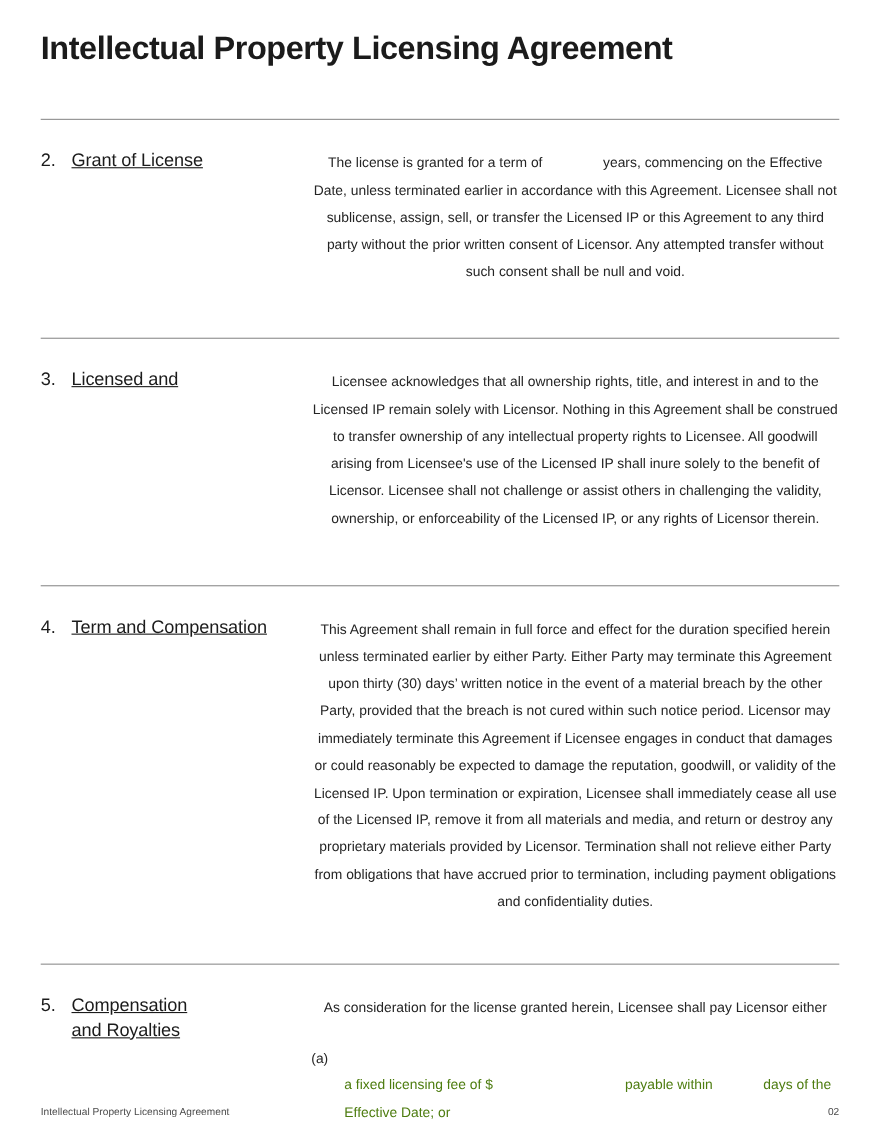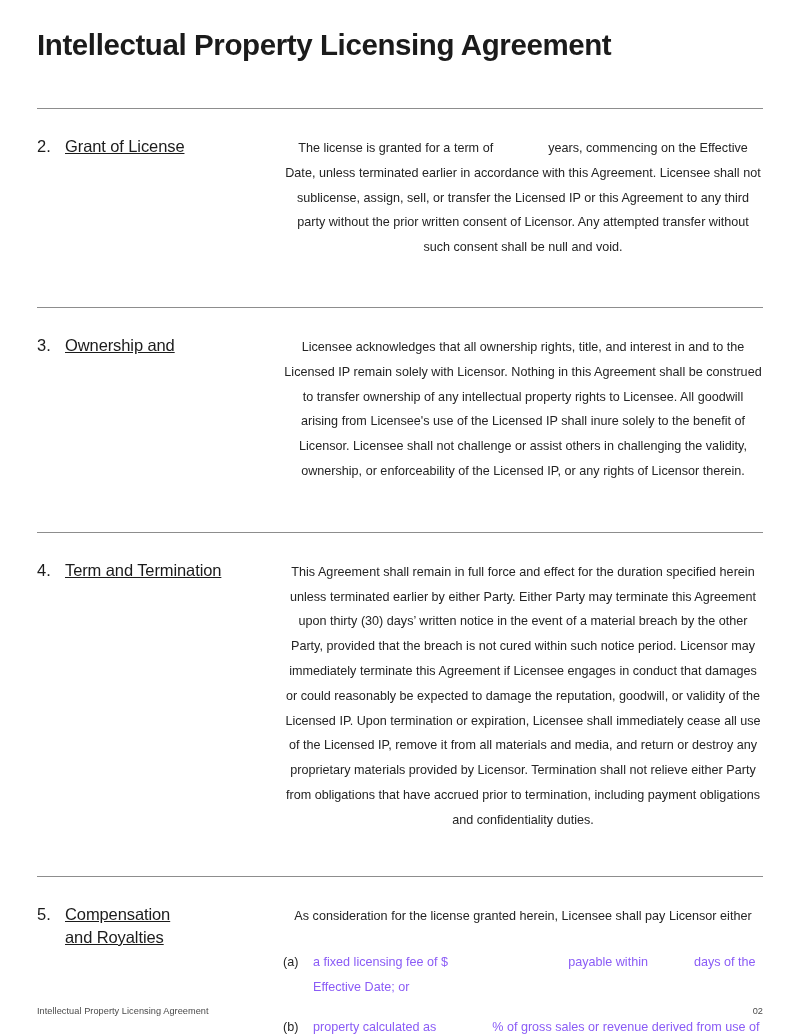--- a/index.html
+++ b/index.html
@@ -113,21 +113,22 @@
     width: 30px;
     flex: 0 0 30px;
     font-size: 12.6px;
     line-height: 1.97;
     color: #242424;
   }
   .sub-text {
     flex: 1 1 auto;
     font-size: 12.6px;
     line-height: 1.97;
-    color: #8b5cf6;
+    color: #4d7c0f;
+    margin-top: 24px;
   }
 
   
   .gap-2 { height: 43px; }
   .gap-3 { height: 44px; }
   .gap-4 { height: 39px; }
 
   
   .footer {
     position: absolute;
@@ -164,36 +165,36 @@
       </div>
       <div class="gap-2"></div>
     </div>
 
     <div class="section">
       <div class="rule"></div>
       <div class="section-body">
         <div class="sec-head">
           <div class="sec-num">3.</div>
           <div class="sec-title">
-            <div>Ownership and</div>
+            <div>Licensed and</div>
           </div>
         </div>
         <div class="sec-copy">
           <p class="para">Licensee acknowledges that all ownership rights, title, and interest in and to the Licensed IP remain solely with Licensor. Nothing in this Agreement shall be construed to transfer ownership of any intellectual property rights to Licensee. All goodwill arising from Licensee's use of the Licensed IP shall inure solely to the benefit of Licensor. Licensee shall not challenge or assist others in challenging the validity, ownership, or enforceability of the Licensed IP, or any rights of Licensor therein.</p>
         </div>
       </div>
       <div class="gap-3"></div>
     </div>
 
     <div class="section">
       <div class="rule"></div>
       <div class="section-body">
         <div class="sec-head">
           <div class="sec-num">4.</div>
-          <div class="sec-title">Term and Termination</div>
+          <div class="sec-title">Term and Compensation</div>
         </div>
         <div class="sec-copy">
           <p class="para">This Agreement shall remain in full force and effect for the duration specified herein unless terminated earlier by either Party. Either Party may terminate this Agreement upon thirty (30) days’ written notice in the event of a material breach by the other Party, provided that the breach is not cured within such notice period. Licensor may immediately terminate this Agreement if Licensee engages in conduct that damages or could reasonably be expected to damage the reputation, goodwill, or validity of the Licensed IP. Upon termination or expiration, Licensee shall immediately cease all use of the Licensed IP, remove it from all materials and media, and return or destroy any proprietary materials provided by Licensor. Termination shall not relieve either Party from obligations that have accrued prior to termination, including payment obligations and confidentiality duties.</p>
         </div>
       </div>
       <div class="gap-4"></div>
     </div>
 
     <div class="section">
       <div class="rule"></div>

